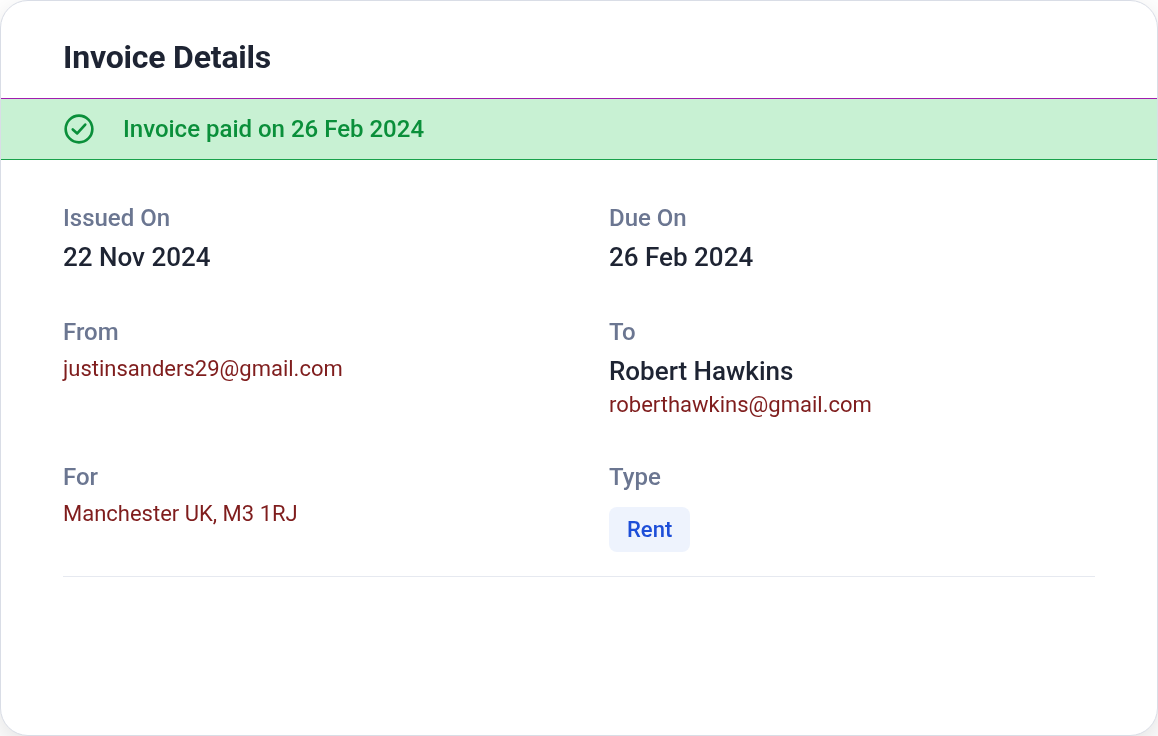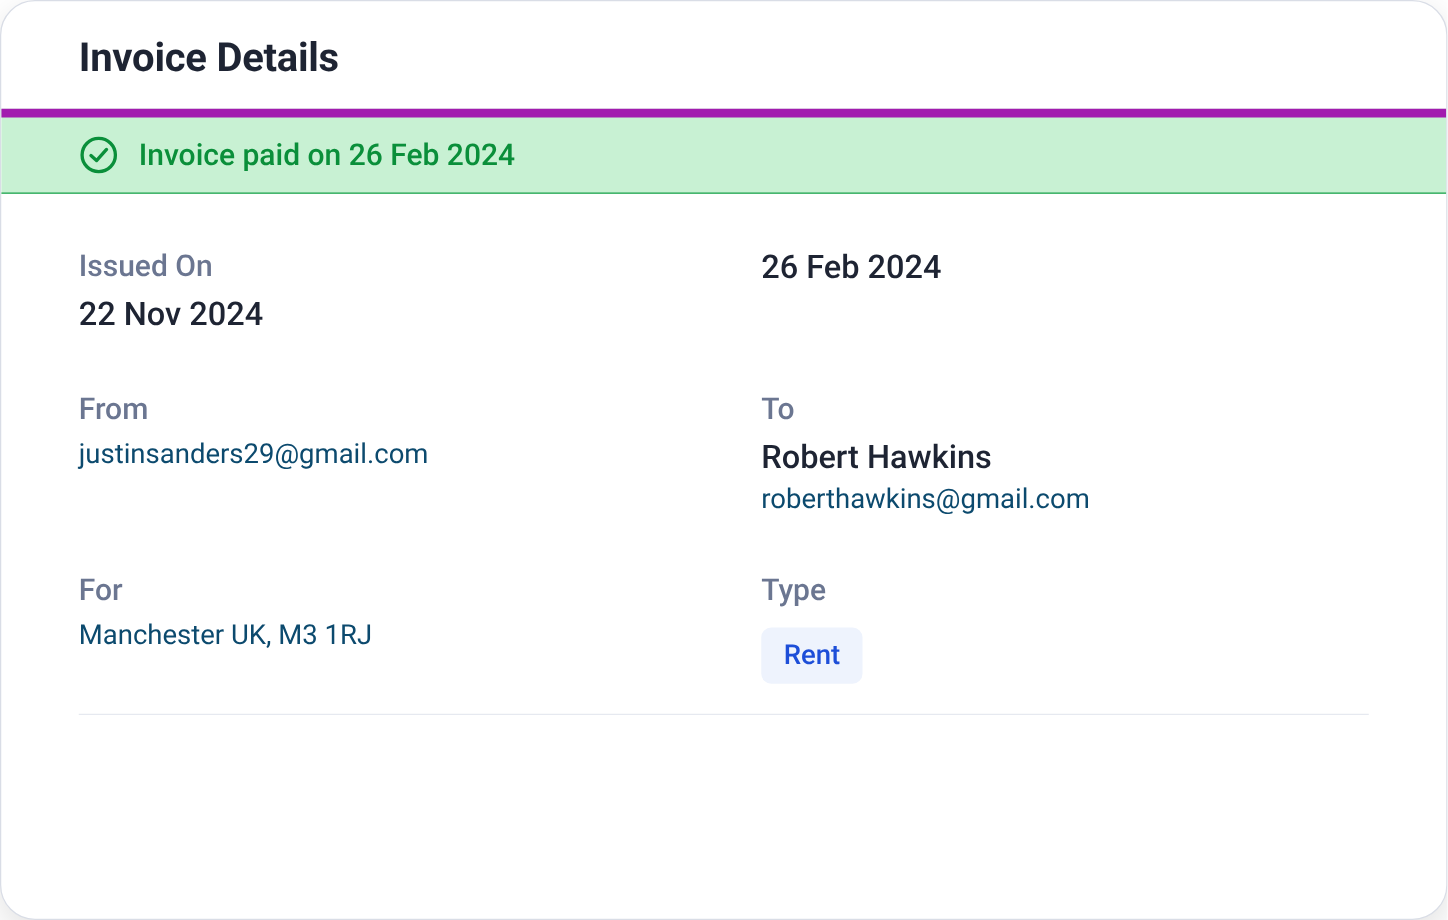--- a/index.html
+++ b/index.html
@@ -21,27 +21,28 @@
       flex-direction: column;
     }
     .header {
       padding: 26px 62px 22px 62px;
     }
     .title {
       font-size: 32px;
       font-weight: 700;
       color: #1e2433;
       letter-spacing: -0.2px;
+      margin-top: 11px;
     }
     .status-banner {
       display: flex;
       align-items: center;
-      gap: 16px;
+      gap: 28px;
       background: #c8f1d3;
-      border-top: 7px solid #a21caf;
+      border-top: 1px solid #a21caf;
       border-bottom: 1px solid #19a14b;
       padding: 14px 62px;
     }
     .check-icon {
       width: 32px;
       height: 32px;
       flex: 0 0 32px;
     }
     .check-icon circle {
       fill: none;
@@ -74,21 +75,21 @@
       margin-bottom: 10px;
     }
     .value {
       font-size: 26px;
       font-weight: 500;
       color: #1e2433;
     }
     .secondary {
       font-size: 22px;
       font-weight: 400;
-      color: #0c4a6e;
+      color: #7f1d1d;
       margin-top: 6px;
     }
     .chip {
       display: inline-block;
       background: #eef3fd;
       color: #1d4ed8;
       font-size: 22px;
       font-weight: 500;
       padding: 10px 18px;
       border-radius: 8px;
@@ -120,20 +121,21 @@
   </div>
 
   <div class="grid">
 
     <div>
       <div class="label">Issued On</div>
       <div class="value">22 Nov 2024</div>
     </div>
 
     <div>
+      <div class="label">Due On</div>
       <div class="value">26 Feb 2024</div>
     </div>
 
     <div>
       <div class="label">From</div>
       <div class="secondary">justinsanders29@gmail.com</div>
     </div>
 
     <div>
       <div class="label">To</div>

